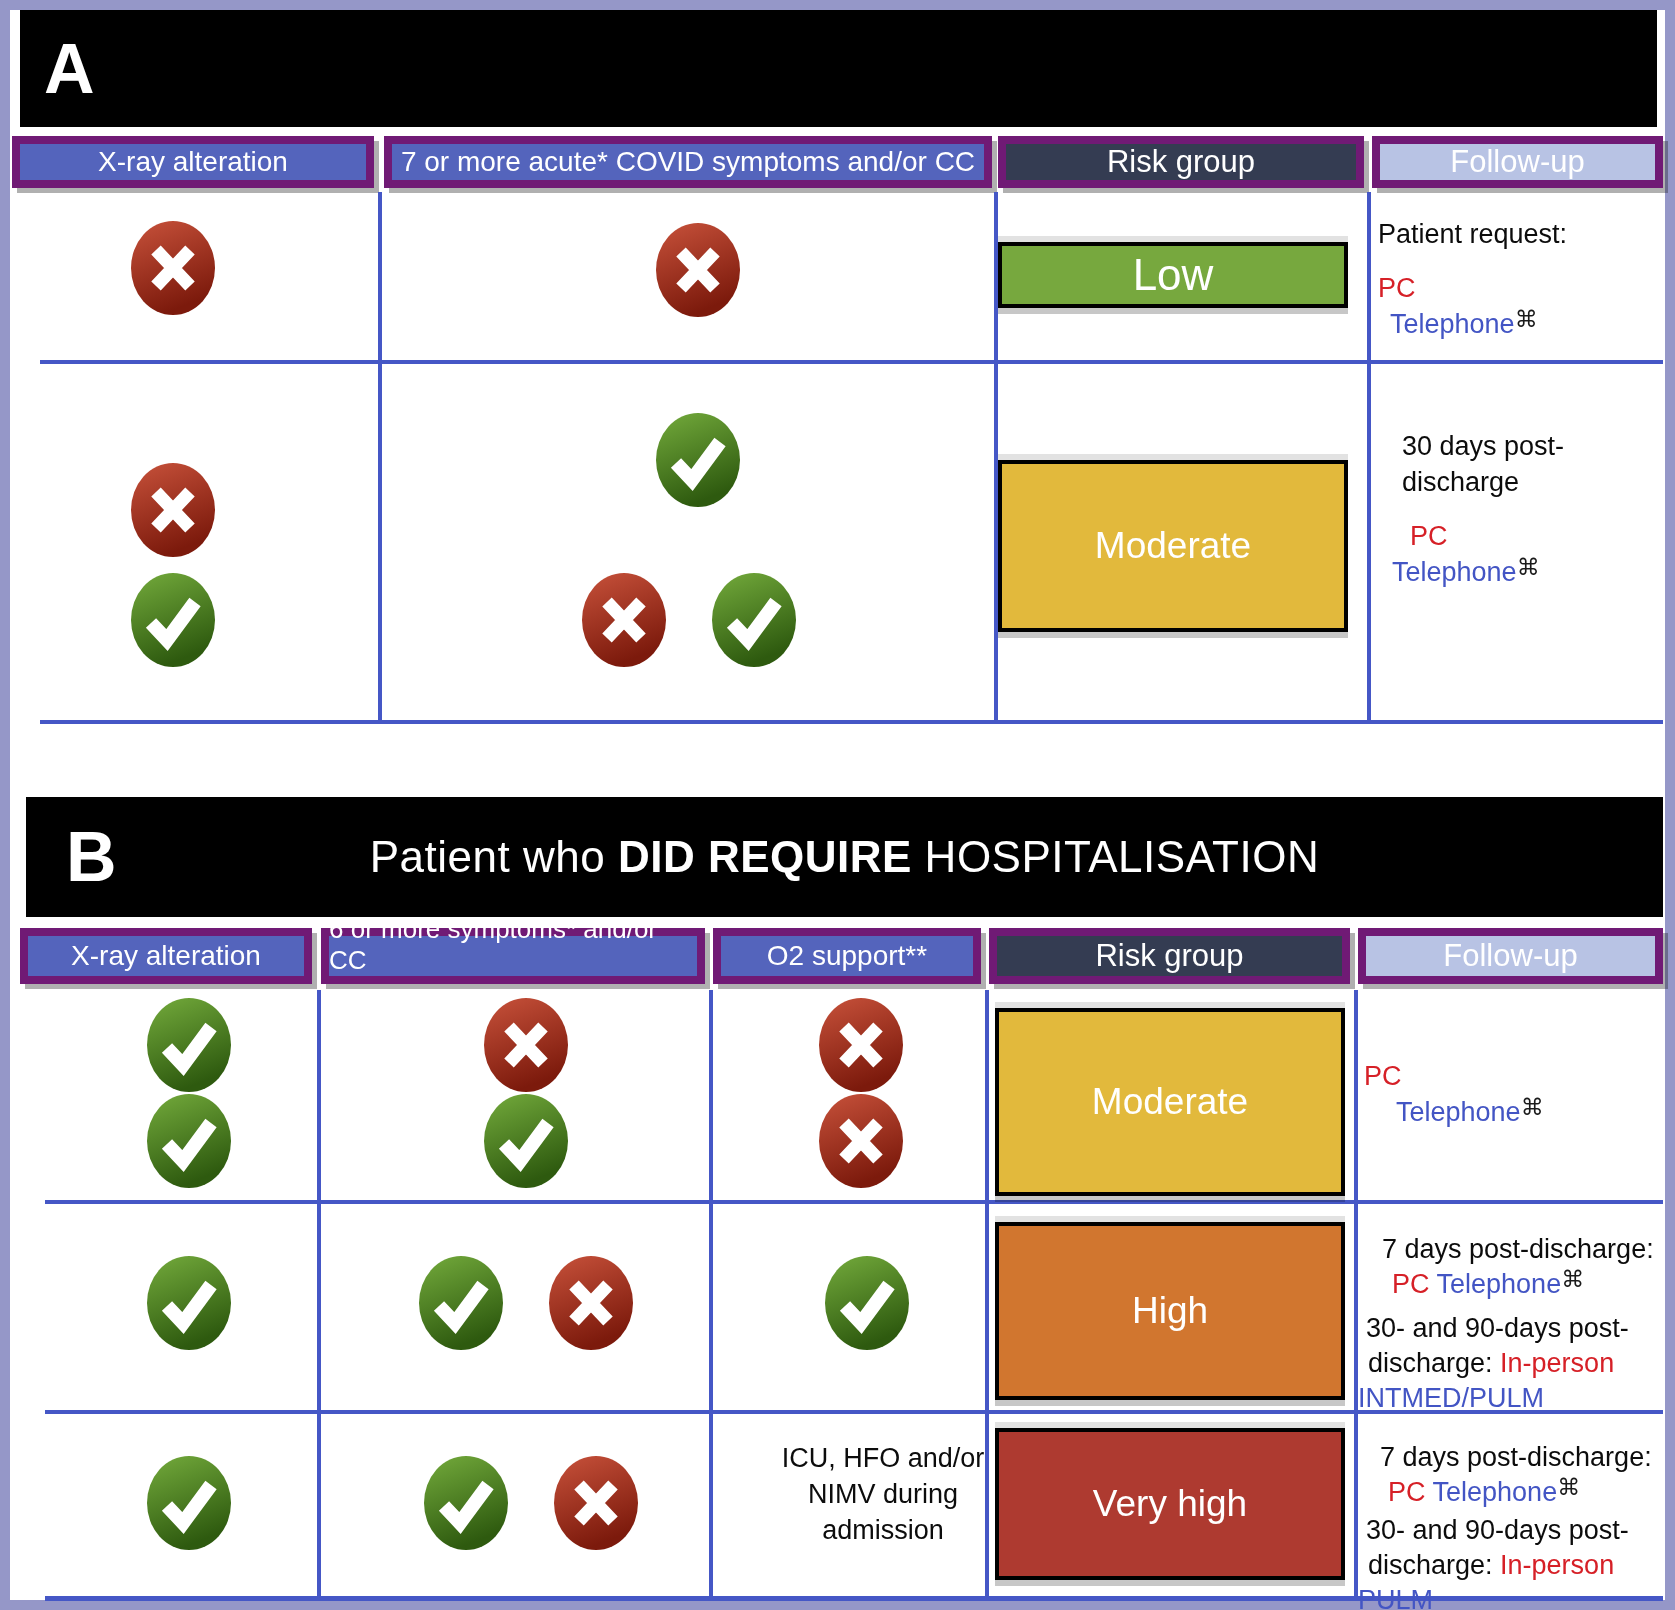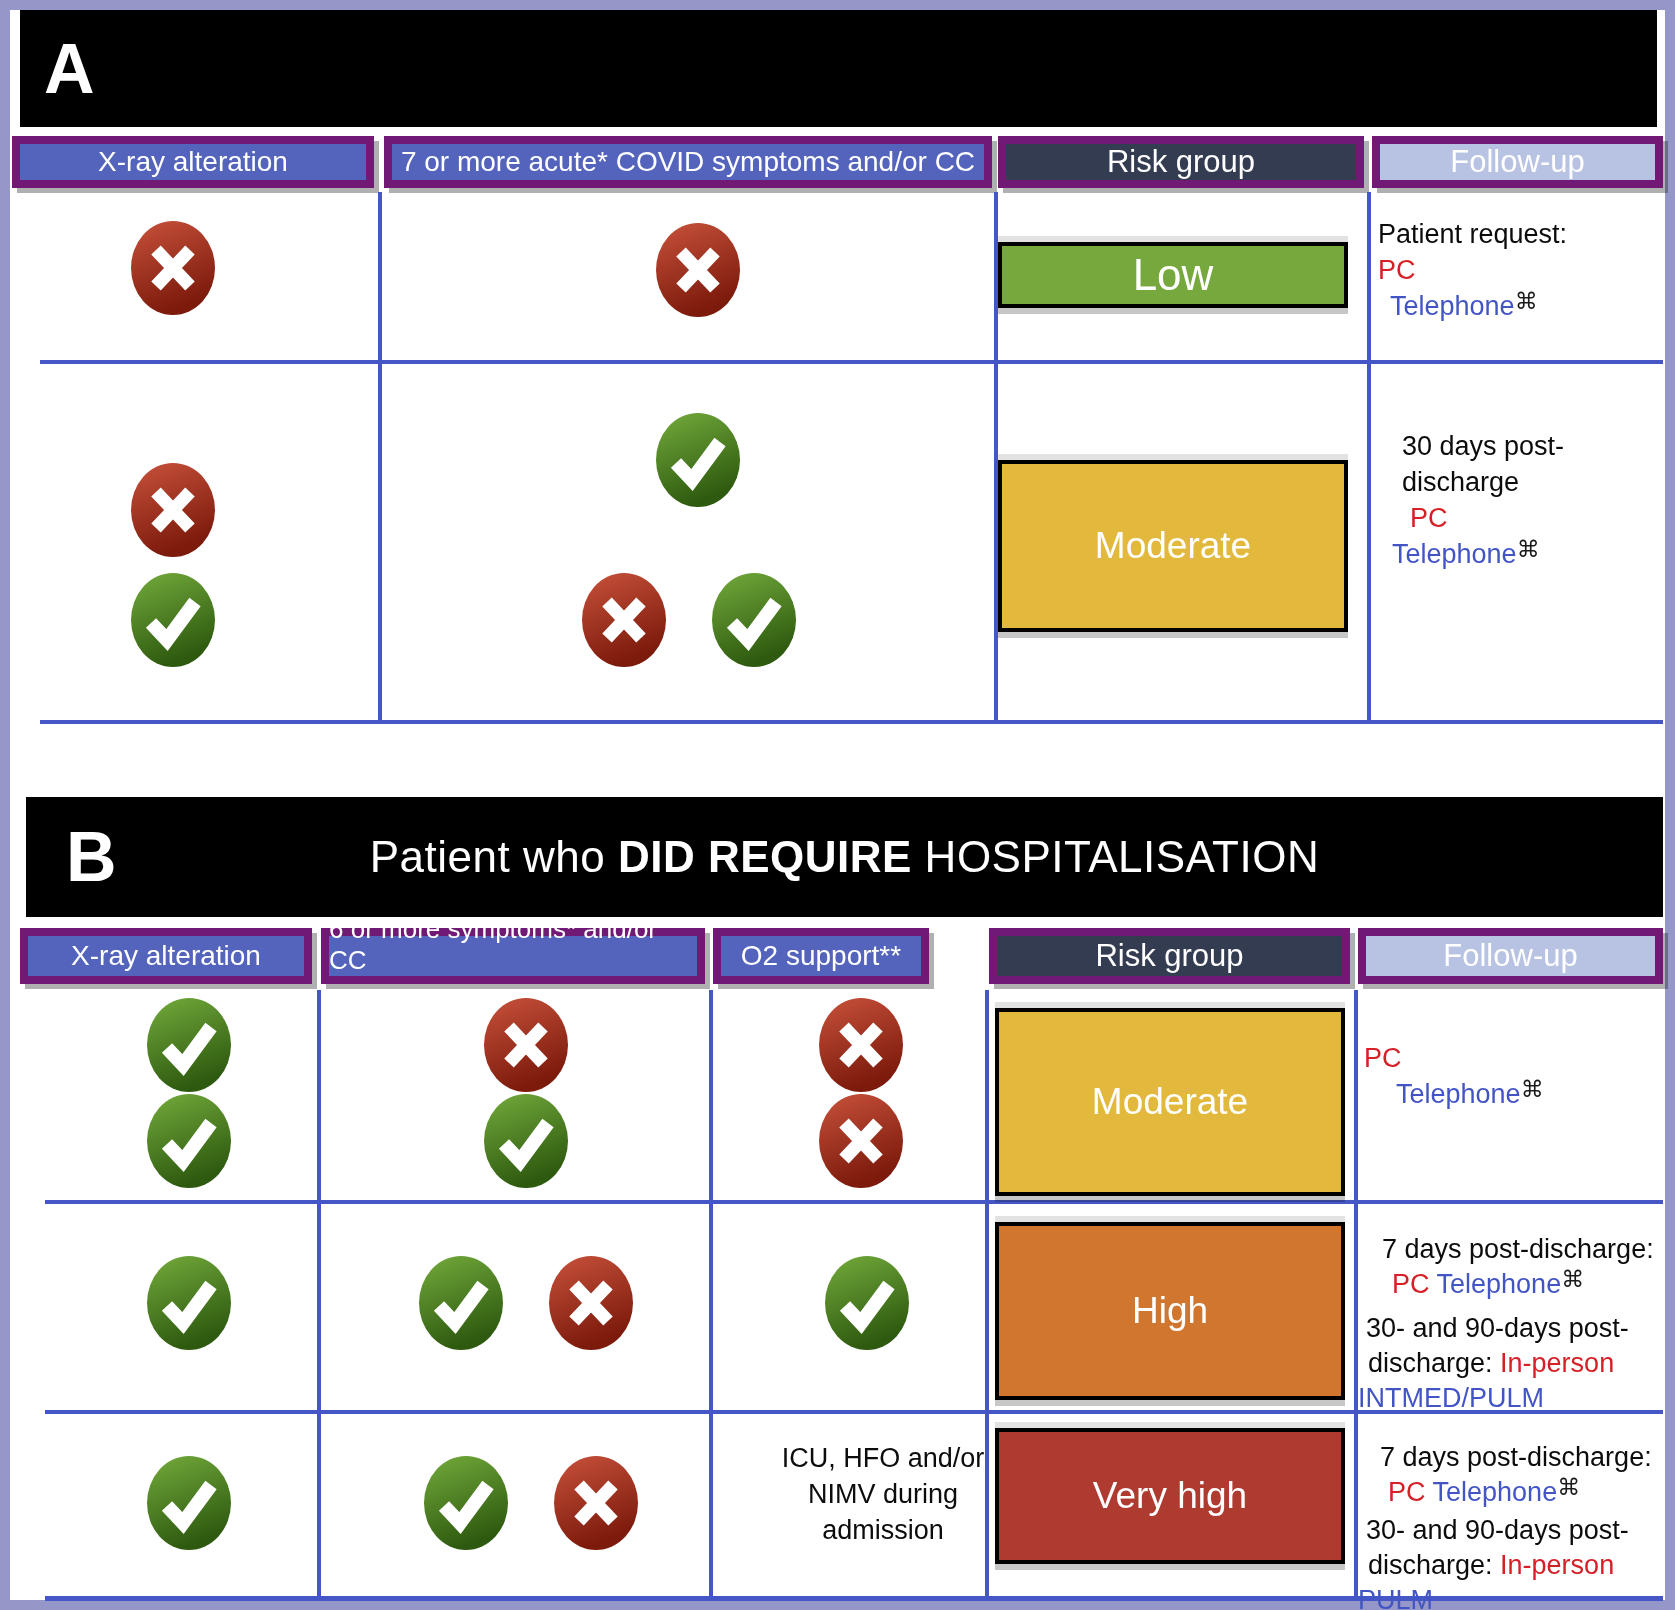--- a/index.html
+++ b/index.html
@@ -24,21 +24,21 @@
   .vline { position:absolute; width:4px; background:#4557c6; }
   .hline { position:absolute; height:4px; background:#4557c6; }
   .ico { position:absolute; width:88px; height:98px; }
   .riskbox {
     position:absolute; width:350px; box-sizing:border-box; border:4px solid #000;
     display:flex; align-items:center; justify-content:center;
     color:#fff; font-size:37px;
     box-shadow:0 -6px 0 rgba(150,150,150,0.28), 0 6px 0 rgba(0,0,0,0.22);
   }
   .fu { position:absolute; font-size:27px; line-height:36px; color:#0c0c0c; }
-  .red  { color:#d62027; }
+  .red  { color:#d62027;margin-top:18px; }
   .blue { color:#4355c4; }
   .cmd  { color:#1a1a1a; font-size:23px; position:relative; top:-6px; }
   .o2txt { position:absolute; font-size:27px; line-height:36px; color:#0c0c0c; text-align:center; }
 </style>
 </head>
 <body>
 
 <svg width="0" height="0" style="position:absolute">
   <defs>
     <linearGradient id="gGreen" x1="0" y1="0" x2="0.35" y2="1">
@@ -142,21 +142,21 @@
         <span>Patient who </span><b>DID REQUIRE</b><span> HOSPITALISATION</span>
       </span>
     </div>
 
     <div class="hdr" style="left:10px; top:918px; width:292px; height:56px; background:#5464bc;">
       <span>X-ray alteration</span>
         </div>
     <div class="hdr" style="left:311px; top:918px; width:384px; height:56px; background:#5464bc; font-size:26px;align-items:flex-end;">
       <span>6 or more symptoms* and/or CC</span>
         </div>
-    <div class="hdr" style="left:703px; top:918px; width:216px; height:56px; background:#5464bc;">
+    <div class="hdr" style="left:703px; top:918px; width:268px; height:56px; background:#5464bc;">
       <span>O2 support**</span>
         </div>
     <div class="hdr" style="left:979px; top:918px; width:361px; height:56px; background:#343c52; font-size:31px;">
       <span>Risk group</span>
         </div>
     <div class="hdr" style="left:1348px; top:918px; width:305px; height:56px; background:#b8c3e4; font-size:31px;">
       <span>Follow-up</span>
         </div>
 
     <div class="vline" style="left:307px; top:980px; height:606px;"></div>
@@ -214,21 +214,21 @@
       <div>NIMV during</div>
       <div>admission</div>
     </div>
 
     <div class="riskbox" style="left:985px; top:998px; height:188px; background:#e2b93c;">
       <span>Moderate</span>
         </div>
     <div class="riskbox" style="left:985px; top:1212px; height:178px; background:#d1762f;">
       <span>High</span>
         </div>
-    <div class="riskbox" style="left:985px; top:1418px; height:136px; background:#ae3a30;">
+    <div class="riskbox" style="left:985px; top:1418px; height:152px; background:#ae3a30;">
       <span>Very high</span>
         </div>
 
     <div class="fu" style="left:1354px; top:1030px; width:300px;">
       <div class="red">PC</div>
       <div style="padding-left:32px;">
         <span class="blue">Telephone</span><span class="cmd">⌘</span>
       </div>
     </div>
 

